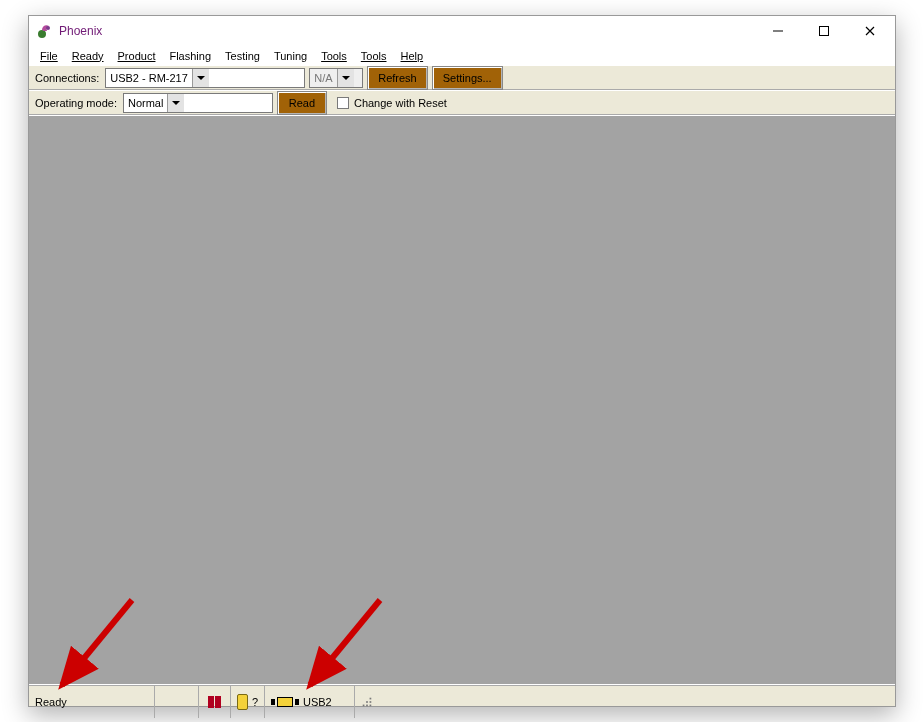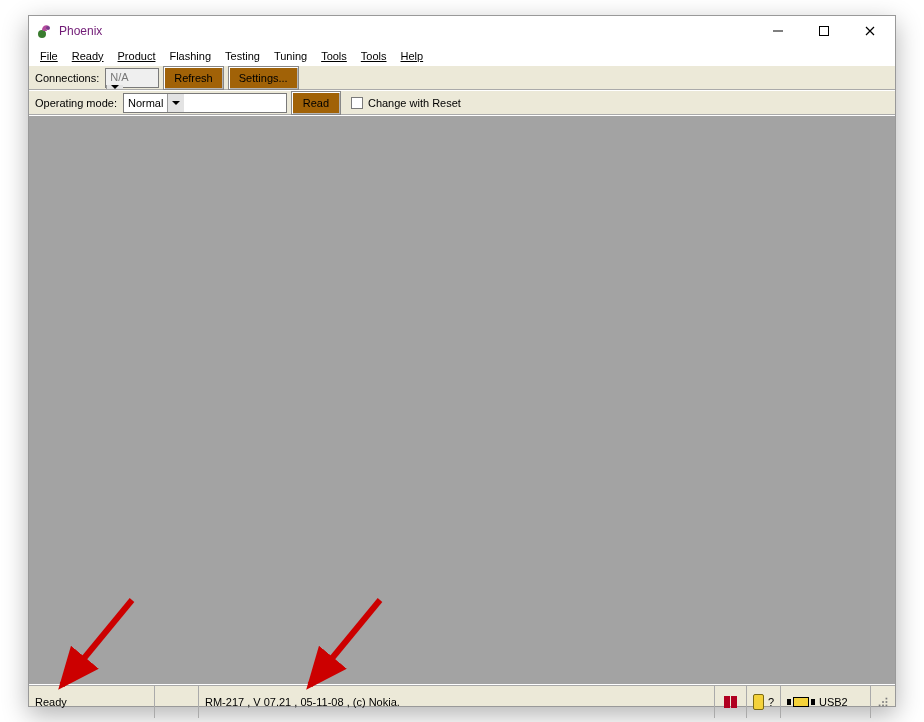--- a/index.html
+++ b/index.html
@@ -104,21 +104,21 @@
     color: #000;
   }
   .combo {
     display: inline-flex;
     align-items: stretch;
     height: 20px;
     background: #fff;
     border: 1px solid #7a7a7a;
     box-sizing: border-box;
   }
-  .combo.disabled { background: #efefef; flex-direction: column; }
+  .combo.disabled { background: #efefef; }
   .combo .combo-text {
     padding: 2px 4px;
     min-width: 10px;
     display: flex;
     align-items: center;
   }
   .combo .combo-btn {
     width: 16px;
     background: #e3e3e3;
     border-left: 1px solid #9a9a9a;
@@ -242,51 +242,52 @@
       <span class="menu-item"><span>Flashing</span></span>
       <span class="menu-item"><span>Testing</span></span>
       <span class="menu-item"><span>Tuning</span></span>
       <span class="menu-item"><span class="ul">Tools</span></span>
       <span class="menu-item"><span class="ul">Tools</span></span>
       <span class="menu-item"><span class="ul">Help</span></span>
     </div>
 
     <div class="toolbar">
       <span class="toolbar-label">Connections:</span>
+      <span class="combo" style="width:200px">
+        <span class="combo-text">USB2 - RM-217</span>
+        <span class="combo-btn"></span>
+      </span>
       <span class="combo disabled" style="width:54px">
         <span class="combo-text" style="color:#777">N/A</span>
         <span class="combo-btn"></span>
       </span>
       <span class="btn">Refresh</span>
       <span class="btn">Settings...</span>
     </div>
 
     <div class="toolbar">
       <span class="toolbar-label">Operating mode:</span>
-      <span class="combo" style="width:164px">
+      <span class="combo" style="width:150px">
         <span class="combo-text">Normal</span>
         <span class="combo-btn"></span>
       </span>
       <span class="btn" style="min-width:50px">Read</span>
       <span class="checkbox">
         <span class="box"></span>
         <span>Change with Reset</span>
       </span>
     </div>
 
     <div class="client"></div>
 
     <div class="status-bar">
       <div class="status-cell" style="width:126px">
         <span>Ready</span>
       </div>
       <div class="status-cell" style="width:44px"></div>
-      <div class="status-cell" style="flex:1">
-        <span>RM-217 , V 07.21 , 05-11-08 , (c) Nokia.</span>
-      </div>
       <div class="status-cell" style="width:32px;justify-content:center">
         <span class="status-prog"></span>
         <span class="status-prog"></span>
       </div>
       <div class="status-cell" style="width:34px;justify-content:center">
         <span class="yellow-badge"></span>
         <span>?</span>
       </div>
       <div class="status-cell" style="width:90px">
         <span class="usb-ico">

